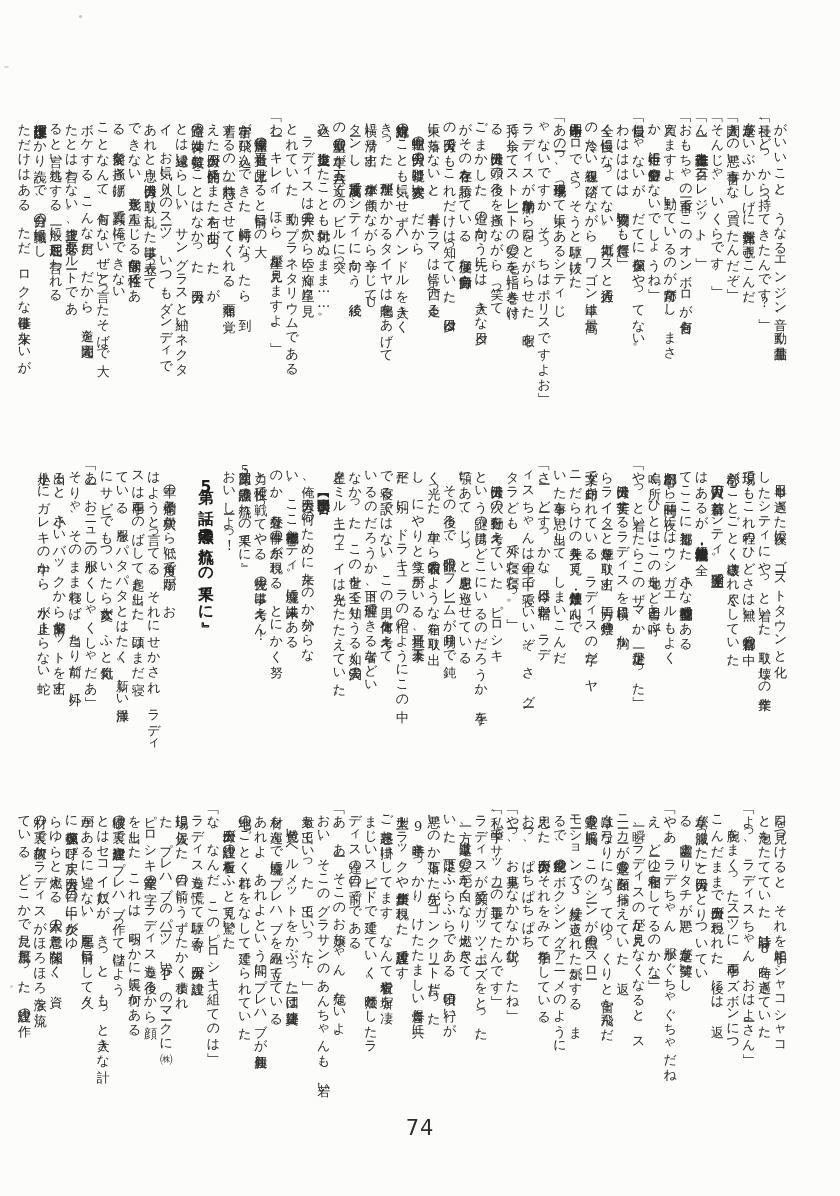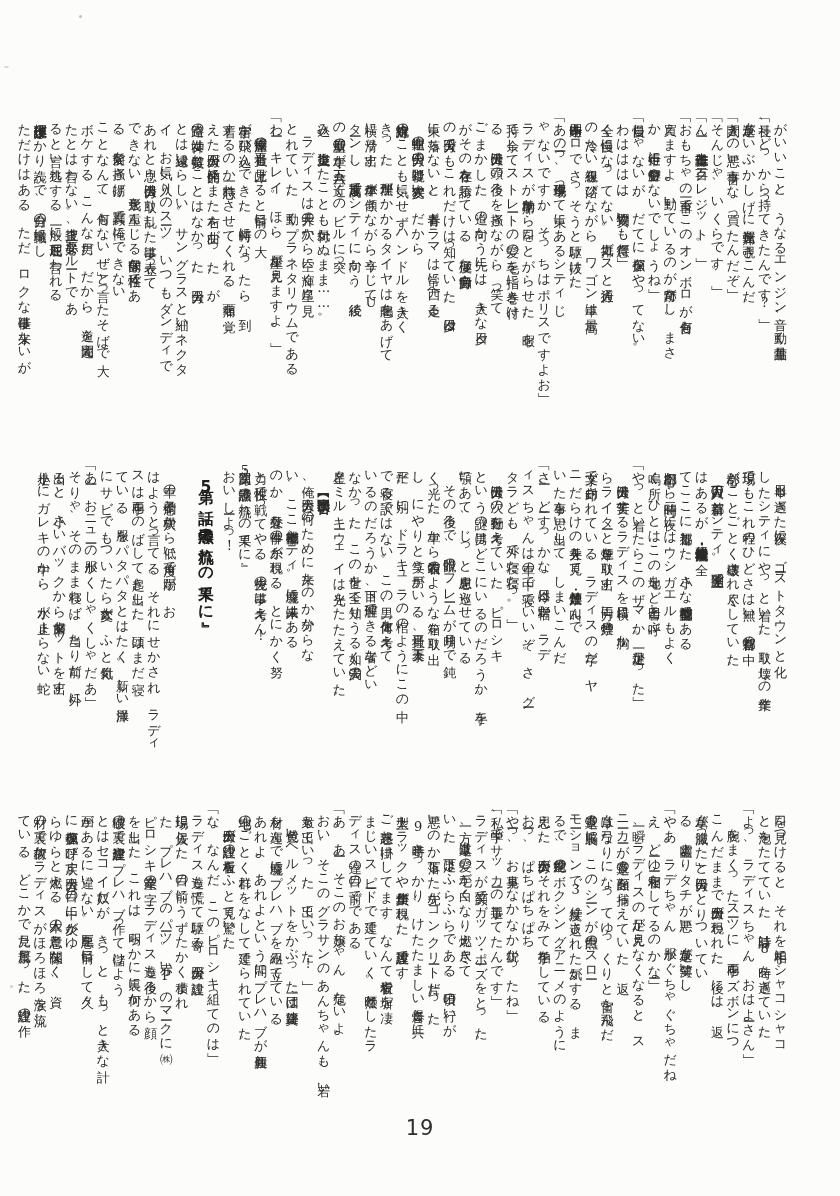--- a/index.html
+++ b/index.html
@@ -185,13 +185,13 @@
     <div class="col">を出した。これは、明らかに裏に何かある。</div>
     <div class="col">破壊の裏で建設屋やプレハブ作って儲けよう</div>
     <div class="col">とはセコイ奴だが、きっと、もっと大きな計</div>
     <div class="col">画があるに違いない。巨悪を目前にして久々</div>
     <div class="col">に探偵魂を呼び戻す大田分。目の中に炎がゆ</div>
     <div class="col">らゆらと燃える。本人の意思と関係なく、資</div>
     <div class="col">材の裏で何故かラディスがほろほろ涙を流し</div>
     <div class="col">ている。どこかで見た風景だった。建設の作</div>
   </div>
 
-<div class="page-number">19</div>
+<div class="page-number">74</div>
 
 </body></html>

